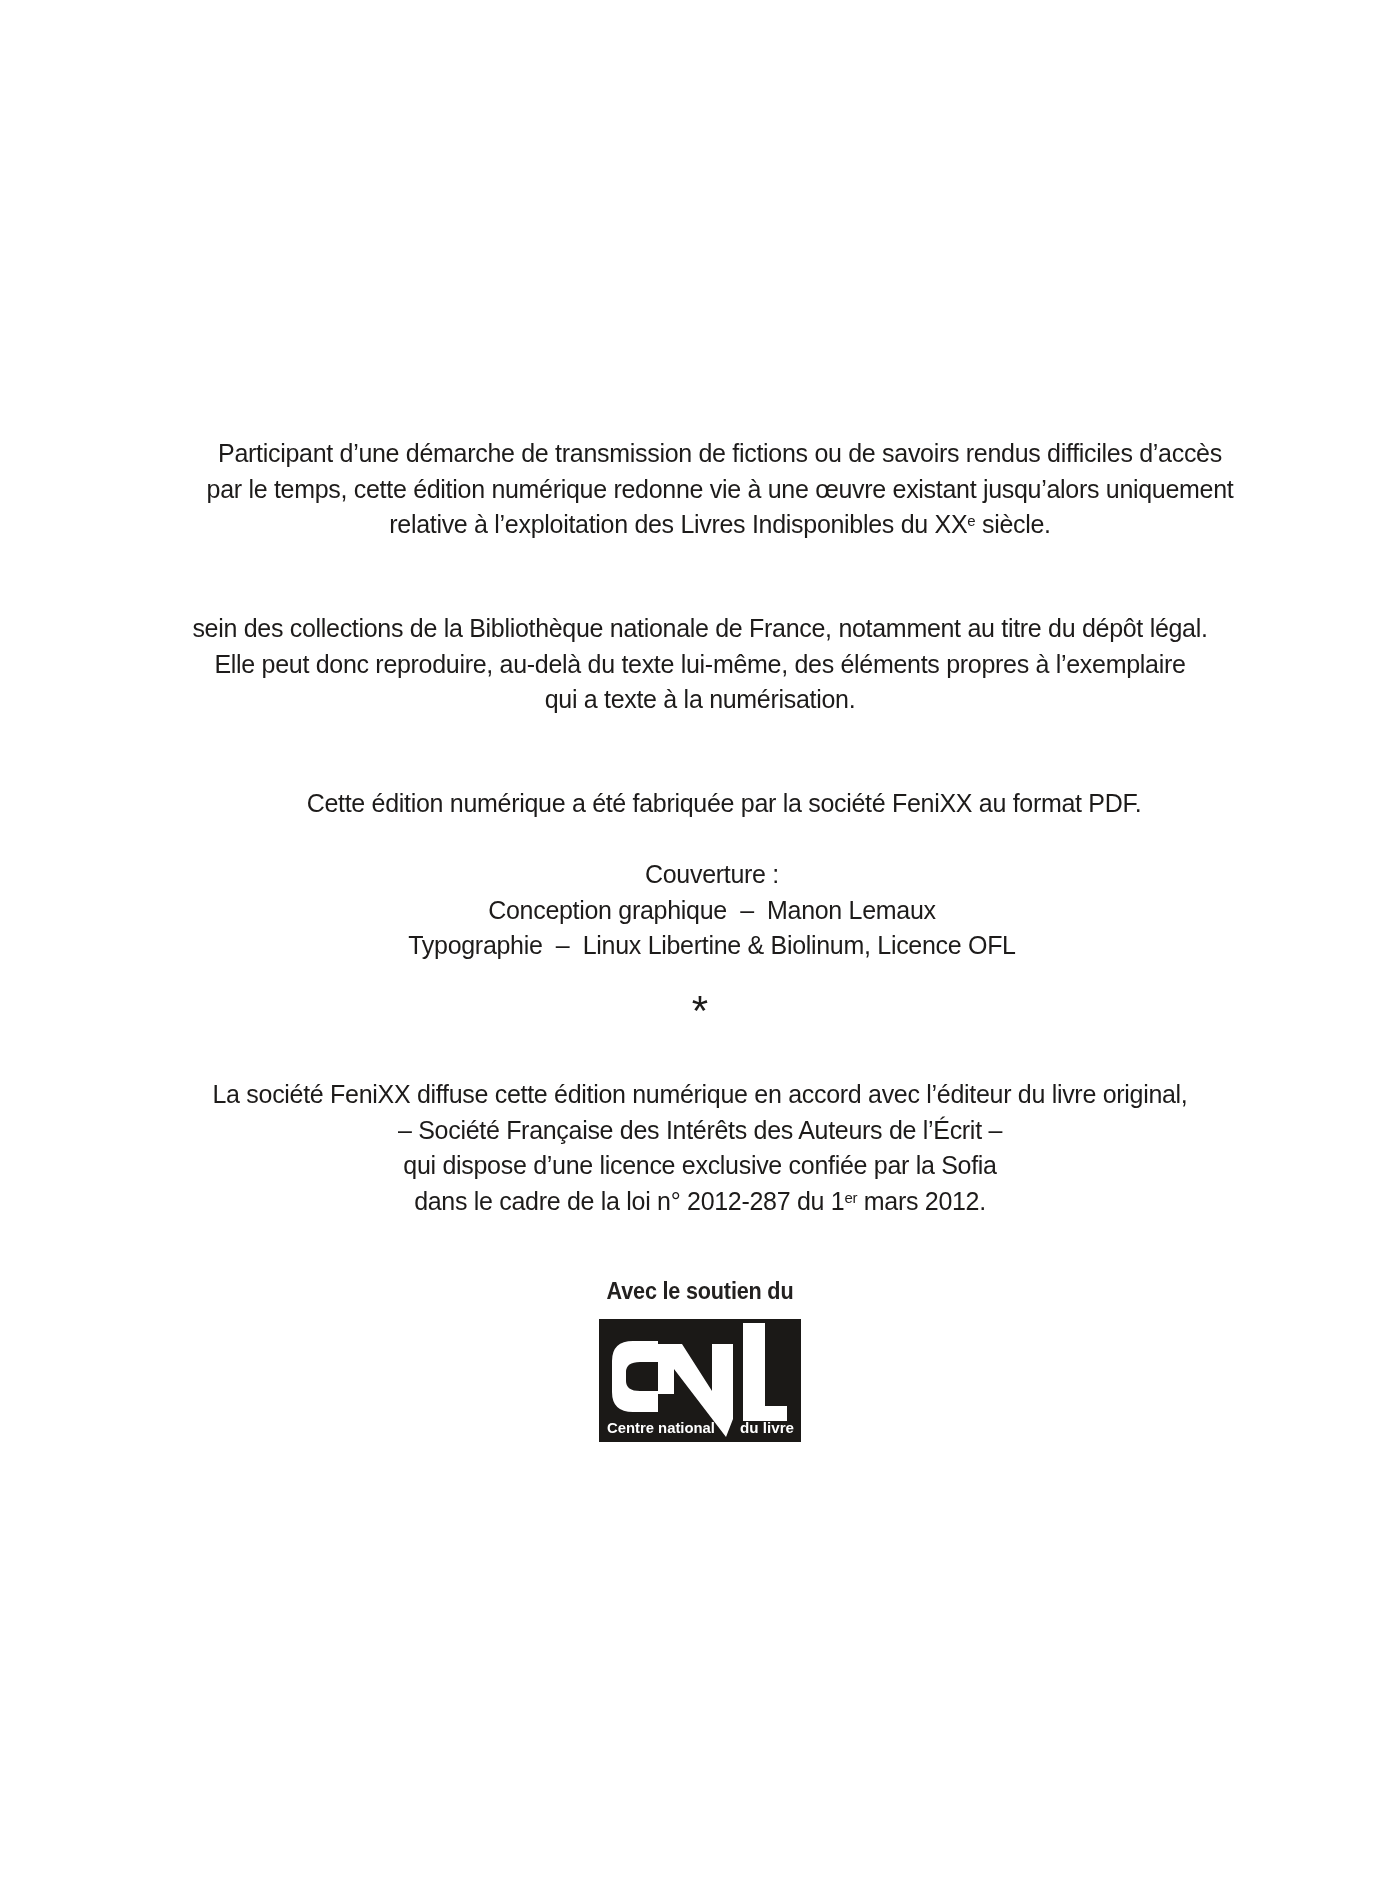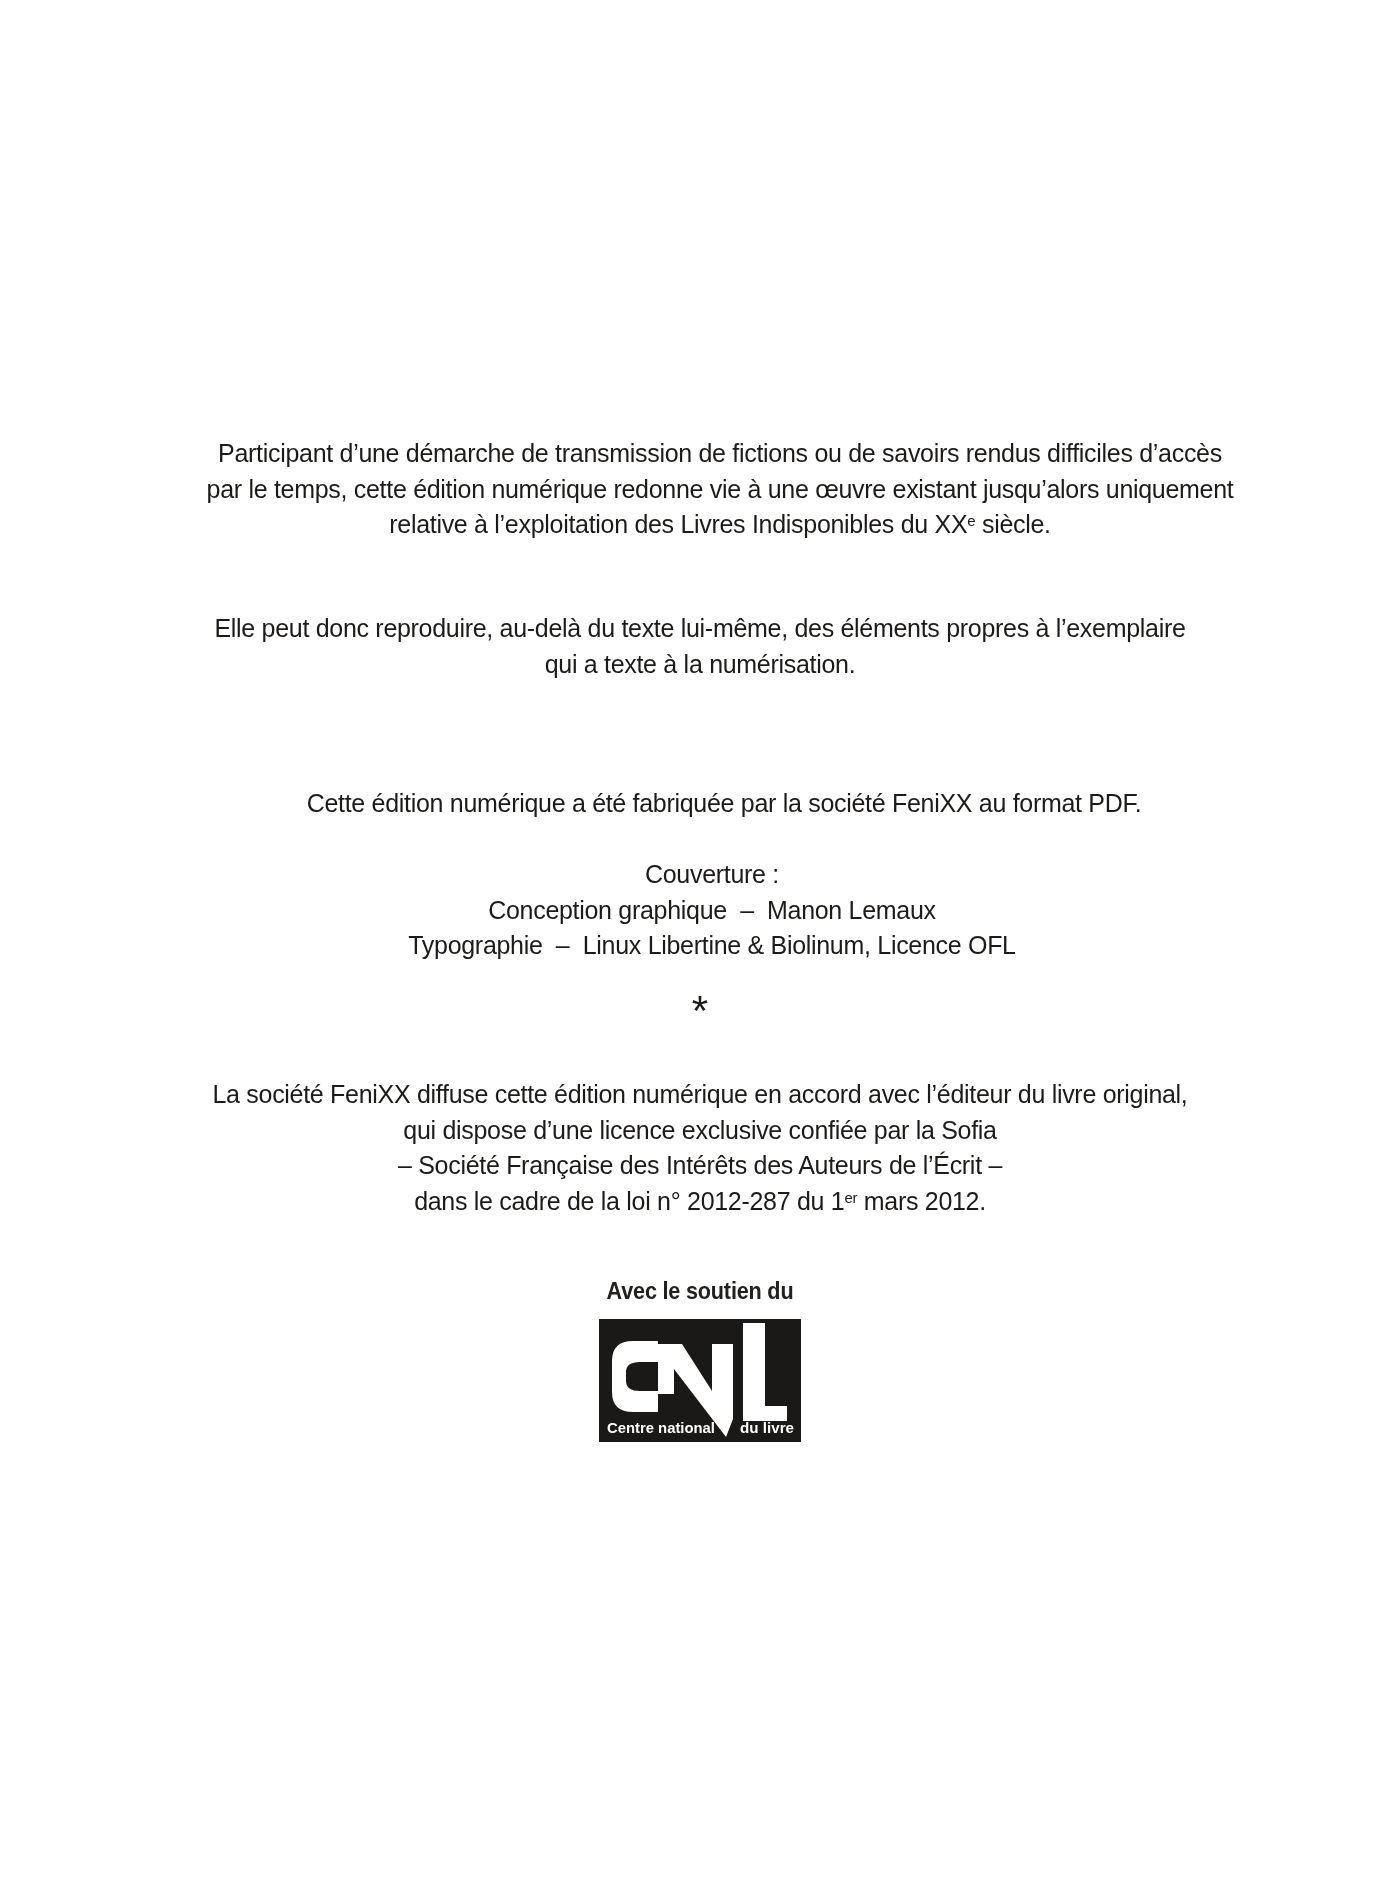--- a/index.html
+++ b/index.html
@@ -68,42 +68,43 @@
 
 <div class="page">
 
   <div class="block" id="paragraph-1">
     <div class="line">Participant d’une démarche de transmission de fictions ou de savoirs rendus difficiles d’accès</div>
     <div class="line">par le temps, cette édition numérique redonne vie à une œuvre existant jusqu’alors uniquement</div>
     <div class="line"><span>relative à l’exploitation des Livres Indisponibles du XX</span><sup>e</sup><span> siècle.</span></div>
   </div>
 
   <div class="block" id="paragraph-2">
+    <div class="line">sein des collections de la Bibliothèque nationale de France, notamment au titre du dépôt légal.</div>
     <div class="line">Elle peut donc reproduire, au-delà du texte lui-même, des éléments propres à l’exemplaire</div>
     <div class="line">qui a texte à la numérisation.</div>
   </div>
 
   <div class="block" id="paragraph-3">
     <div class="line">Cette édition numérique a été fabriquée par la société FeniXX au format PDF.</div>
   </div>
 
   <div class="block" id="couverture-block">
     <div class="line">Couverture :</div>
     <div class="line">Conception graphique  –  Manon Lemaux</div>
     <div class="line">Typographie  –  Linux Libertine &amp; Biolinum, Licence OFL</div>
   </div>
 
   <div class="block" id="separator">
     <div class="star">*</div>
   </div>
 
   <div class="block" id="paragraph-4">
     <div class="line">La société FeniXX diffuse cette édition numérique en accord avec l’éditeur du livre original,</div>
+    <div class="line">– Société Française des Intérêts des Auteurs de l’Écrit –</div>
     <div class="line">qui dispose d’une licence exclusive confiée par la Sofia</div>
-    <div class="line">– Société Française des Intérêts des Auteurs de l’Écrit –</div>
     <div class="line"><span>dans le cadre de la loi n° 2012-287 du 1</span><sup>er</sup><span> mars 2012.</span></div>
   </div>
 
   <div class="block" id="support-line">Avec le soutien du</div>
 
   <div id="cnl-logo">
     <svg viewBox="0 0 202 123" xmlns="http://www.w3.org/2000/svg">
       <rect x="0" y="0" width="202" height="123" fill="#1b1917"></rect>
       <path d="M 59 22 H 34 Q 13 22 13 42 V 73 Q 13 93 34 93 H 59 V 72 H 41 Q 27 72 27 62 V 53 Q 27 43 41 43 H 59 Z" fill="#ffffff"></path>
       <path d="M 59 25 H 83 L 113 72 V 25 H 134 V 100 L 127 118 L 75 50 V 75 H 59 Z" fill="#ffffff"></path>

